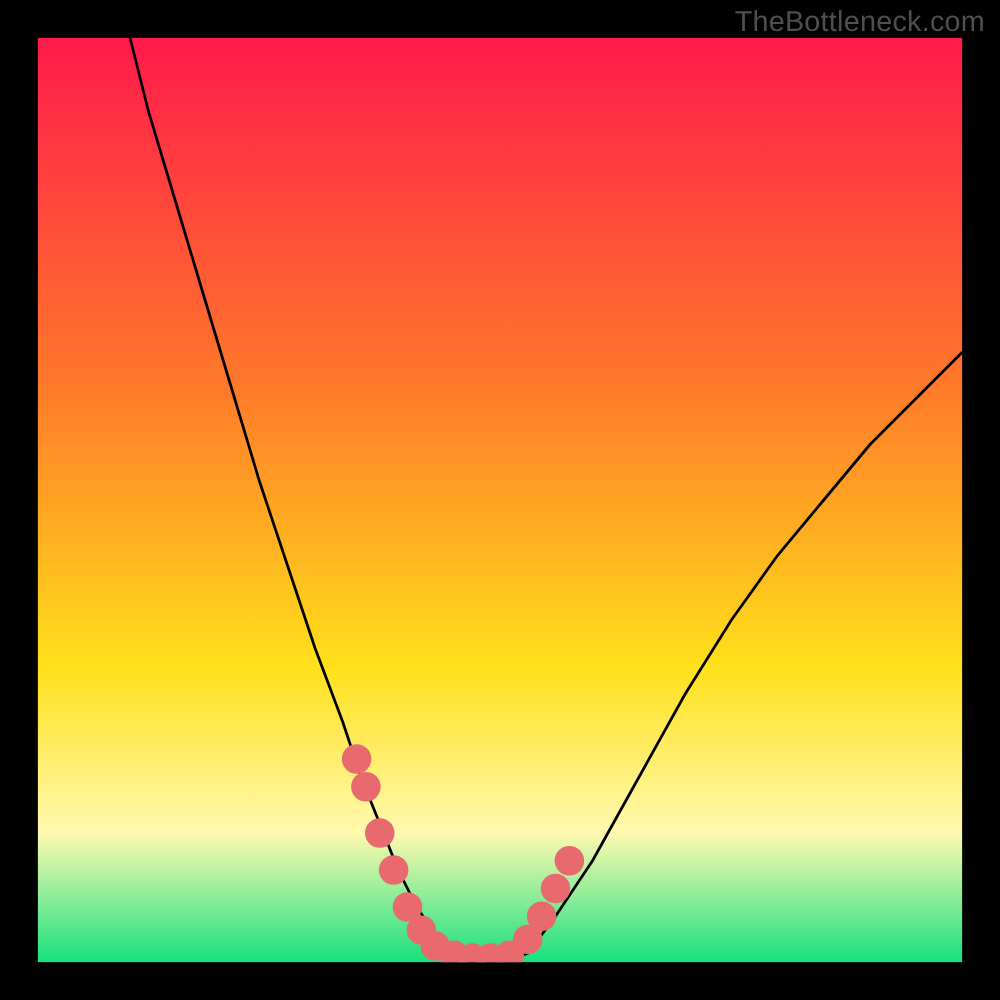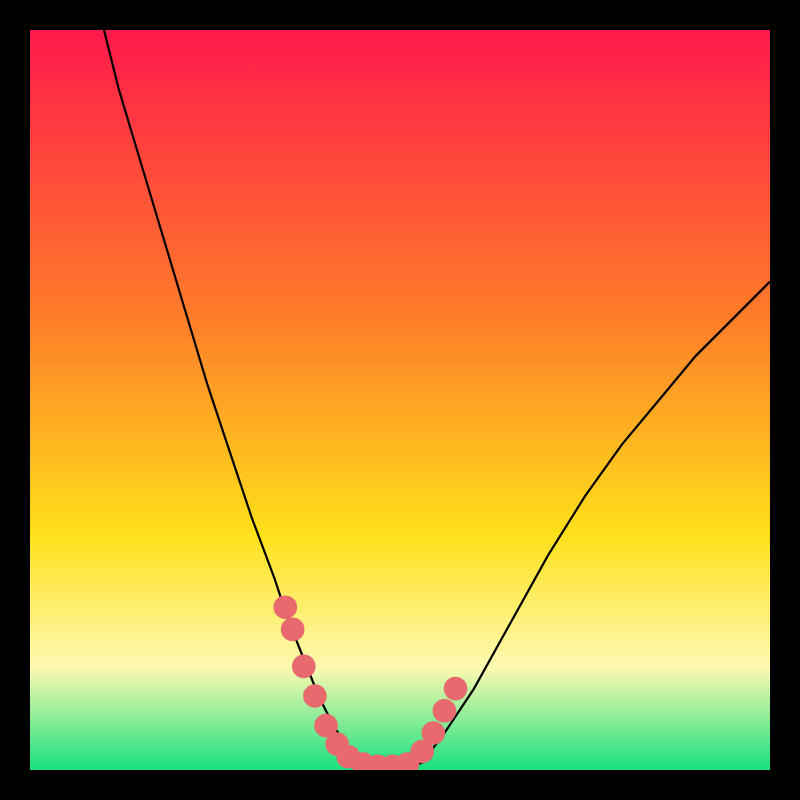--- a/index.html
+++ b/index.html
@@ -35,20 +35,21 @@
     width: 740px;
     height: 740px;
     overflow: hidden;
   }
   svg { display: block; }
 </style>
 </head>
 <body>
 
 <div class="frame">
+  <div class="watermark">TheBottleneck.com</div>
   <div class="plot">
     <svg id="svg" width="740" height="740" viewBox="0 0 740 740">
       <defs>
         <linearGradient id="bg-grad" x1="0" y1="0" x2="0" y2="1">
           <stop id="g0" offset="0%" stop-color="#ff1a4b"></stop>
           <stop id="g1" offset="38%" stop-color="#ff7a2a"></stop>
           <stop id="g2" offset="68%" stop-color="#ffe01a"></stop>
           <stop id="g3" offset="86%" stop-color="#fff9b0"></stop>
           <stop id="g4" offset="100%" stop-color="#18e07f"></stop>
         </linearGradient>

